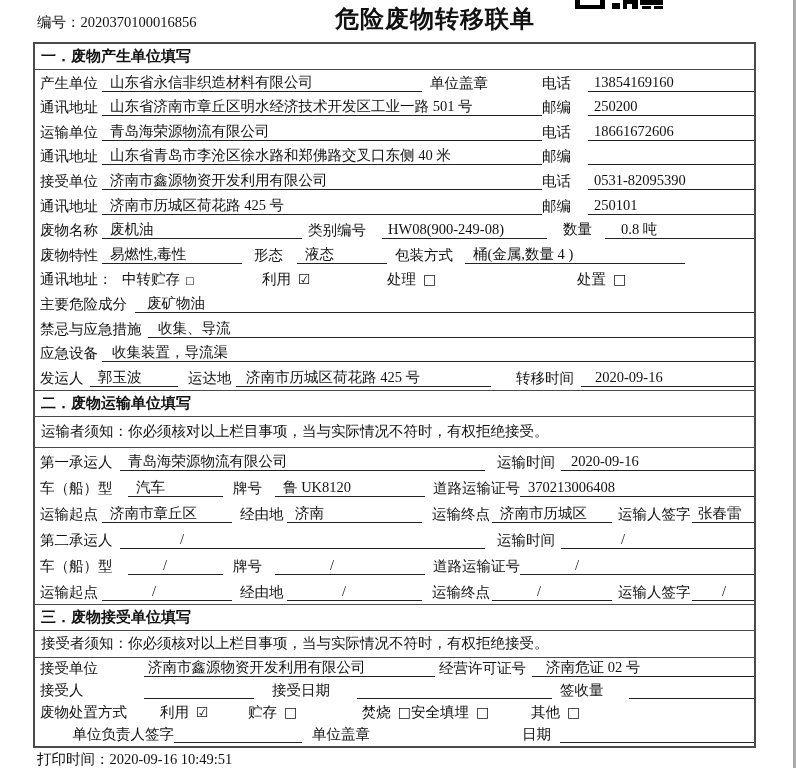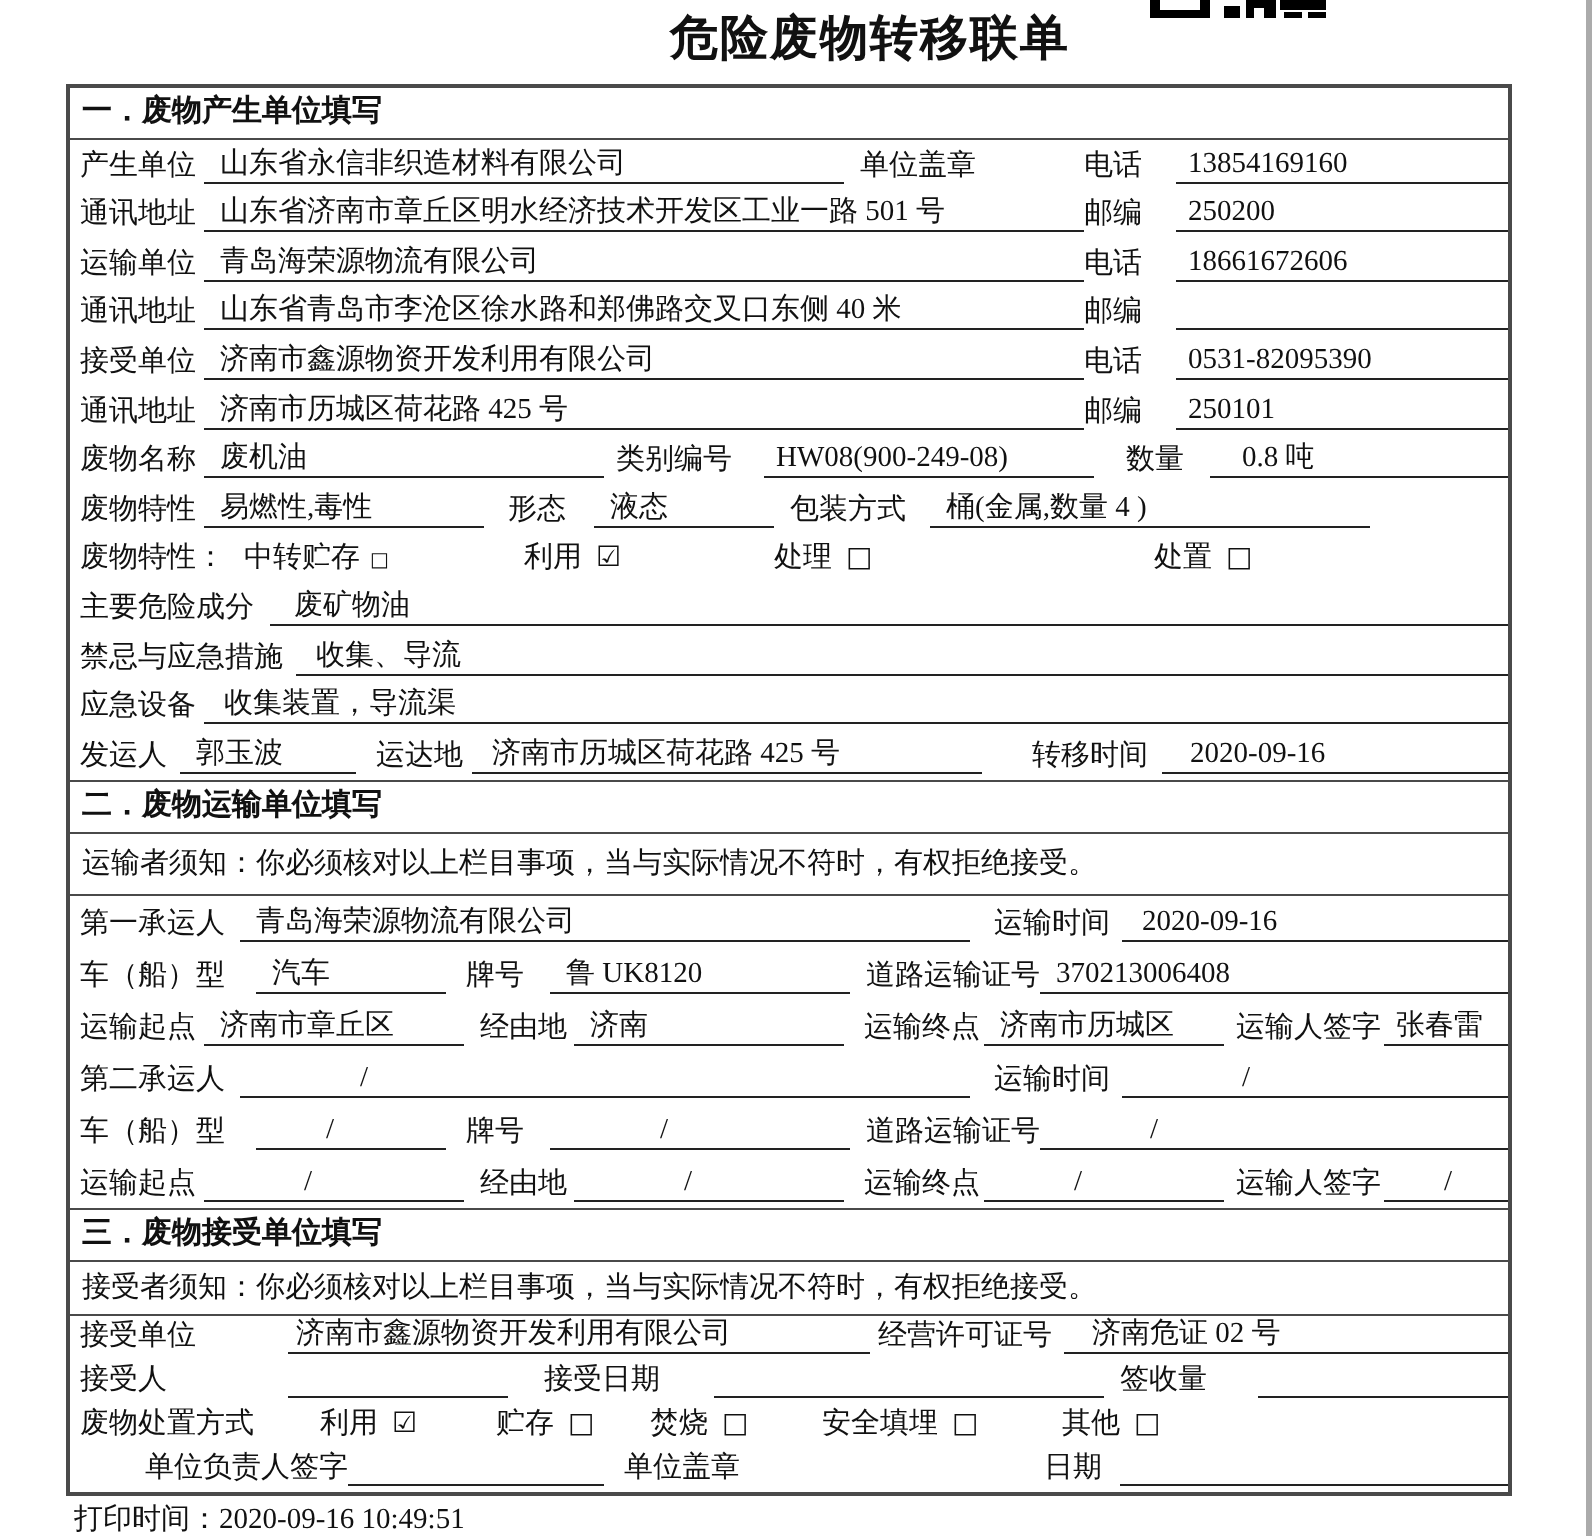--- a/index.html
+++ b/index.html
@@ -33,20 +33,21 @@
   .chk{display:inline-flex;align-items:flex-end;}
   .chk .bx{margin-left:7px;font-family:"DejaVu Sans","Liberation Sans",sans-serif;
            font-size:14px;line-height:17px;}
   .chk .bx.small{font-size:10px;line-height:15px;margin-left:5px;}
   #print-time{position:absolute;left:37px;top:750px;font-size:14.5px;white-space:nowrap;}
 </style>
 </head>
 <body>
 
 <div id="page">
+  <div id="serial"><span>编号：</span><span>2020370100016856</span></div>
   <div id="title">危险废物转移联单</div>
   <svg id="qr" width="88" height="9" viewBox="0 0 88 9" xmlns="http://www.w3.org/2000/svg">
     <rect x="0" y="0" width="30" height="9" fill="#000"></rect>
     <rect x="5" y="0" width="20" height="5" fill="#fff"></rect>
     <rect x="37" y="3" width="8" height="6" fill="#000"></rect>
     <rect x="48" y="0" width="15" height="9" fill="#000"></rect>
     <rect x="52" y="4" width="5" height="5" fill="#fff"></rect>
     <rect x="65" y="0" width="23" height="5" fill="#000"></rect>
     <rect x="67" y="6" width="9" height="3" fill="#000"></rect>
     <rect x="79" y="6" width="9" height="3" fill="#000"></rect>
@@ -89,33 +90,33 @@
           <span class="seg lab" style="flex: 0 0 62px; width: 62px;">通讯地址</span>
           <span class="seg fld" style="flex: 0 0 440px; width: 440px;">济南市历城区荷花路 425 号</span>
           <span class="seg lab" style="flex: 0 0 46px; width: 46px;">邮编</span>
           <span class="seg fld" style="flex: 1 1 auto; padding-left: 6px;">250101</span>
         </div>
         <div class="row">
           <span class="seg lab" style="flex: 0 0 62px; width: 62px;">废物名称</span>
           <span class="seg fld" style="flex: 0 0 200px; width: 200px;">废机油</span>
           <span class="seg lab" style="flex: 0 0 80px; width: 80px; padding-left: 6px;">类别编号</span>
           <span class="seg fld" style="flex: 0 0 165px; width: 165px; padding-left: 6px;">HW08(900-249-08)</span>
-          <span class="seg lab" style="flex: 0 0 58px; width: 58px; padding-left: 16px;">数量</span>
+          <span class="seg lab" style="flex: 0 0 58px; width: 58px; padding-left: 16px; font-family: Liberation Mono, monospace;">数量</span>
           <span class="seg fld" style="flex: 1 1 auto; padding-left: 16px;">0.8 吨</span>
         </div>
         <div class="row">
           <span class="seg lab" style="flex: 0 0 62px; width: 62px;">废物特性</span>
           <span class="seg fld" style="flex: 0 0 140px; width: 140px;">易燃性,毒性</span>
           <span class="seg lab" style="flex: 0 0 55px; width: 55px; padding-left: 12px;">形态</span>
           <span class="seg fld" style="flex: 0 0 90px; width: 90px; padding-left: 8px;">液态</span>
           <span class="seg lab" style="flex: 0 0 78px; width: 78px; padding-left: 8px;">包装方式</span>
           <span class="seg fld" style="flex: 0 0 220px; width: 220px; padding-left: 8px;">桶(金属,数量  4 )</span>
         </div>
         <div class="row">
-          <span class="seg lab" style="flex: 0 0 82px; width: 82px;">废物特性：</span>
+          <span class="seg lab" style="flex: 0 0 82px; width: 82px;">通讯地址：</span>
           <span class="seg chk" style="flex: 0 0 140px; width: 140px;">
             <span class="chk-t">中转贮存</span>
             <span class="bx small">□</span>
           </span>
           <span class="seg chk" style="flex: 0 0 125px; width: 125px;">
             <span class="chk-t">利用</span>
             <span class="bx">☑</span>
           </span>
           <span class="seg chk" style="flex: 0 0 190px; width: 190px;">
             <span class="chk-t">处理</span>
@@ -219,21 +220,21 @@
         <div class="row">
           <span class="seg lab" style="flex: 0 0 120px; width: 120px;">废物处置方式</span>
           <span class="seg chk" style="flex: 0 0 88px; width: 88px;">
             <span class="chk-t">利用</span>
             <span class="bx">☑</span>
           </span>
           <span class="seg chk" style="flex: 0 0 77px; width: 77px;">
             <span class="chk-t">贮存</span>
             <span class="bx">□</span>
           </span>
-          <span class="seg chk" style="flex: 0 0 86px; width: 86px;">
+          <span class="seg chk" style="flex: 0 0 86px; width: 86px; justify-content: flex-end;">
             <span class="chk-t">焚烧</span>
             <span class="bx">□</span>
           </span>
           <span class="seg chk" style="flex: 0 0 120px; width: 120px;">
             <span class="chk-t">安全填埋</span>
             <span class="bx">□</span>
           </span>
           <span class="seg chk" style="flex: 1 1 auto;">
             <span class="chk-t">其他</span>
             <span class="bx">□</span>

